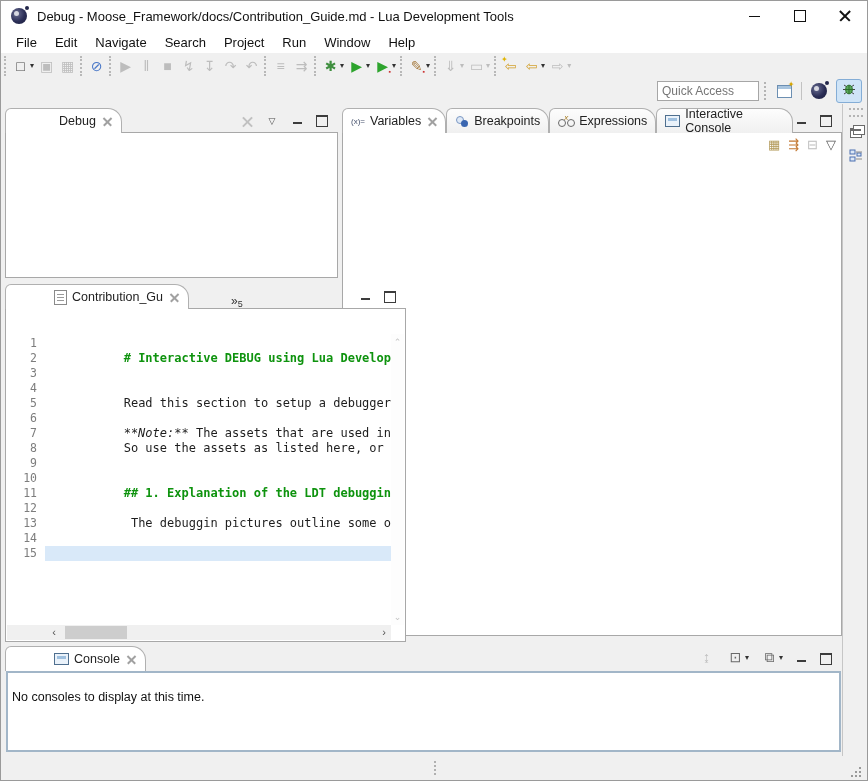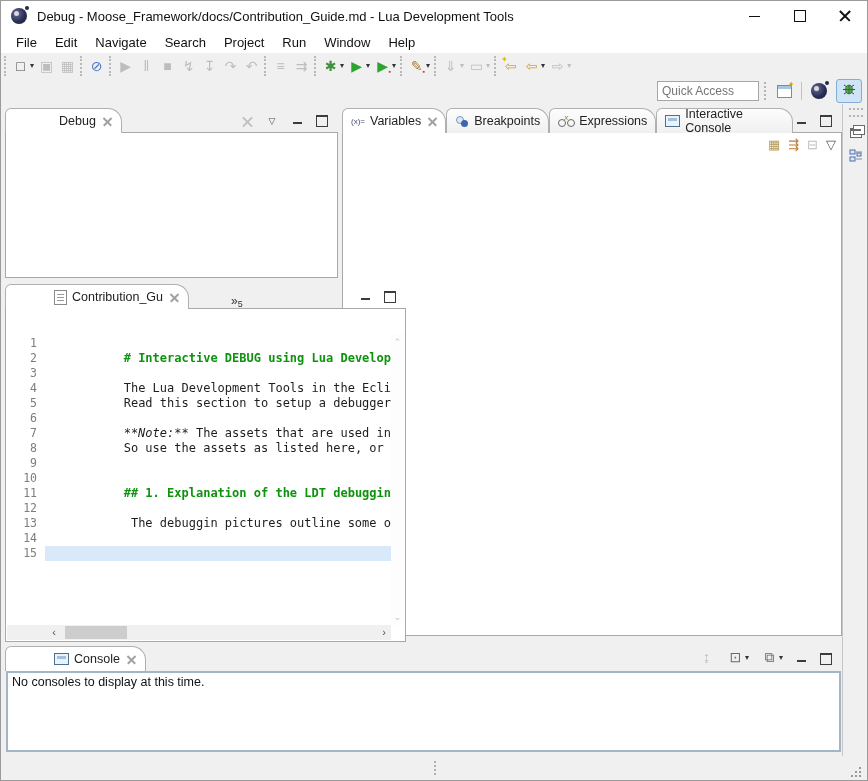--- a/index.html
+++ b/index.html
@@ -111,21 +111,21 @@
   .trim-dots{height:5px;margin:4px 6px 6px 6px;border-top:2px dotted #b4b4b4;border-bottom:2px dotted #b4b4b4;}
   .trim-btn{width:20px;height:20px;margin:3px auto;display:flex;align-items:center;justify-content:center;}
   .i-restore{width:10px;height:8px;border:1px solid #6a6a6a;background:#fff;position:relative;}
   .i-restore::before{content:"";position:absolute;left:2px;top:-4px;width:10px;height:8px;border:1px solid #6a6a6a;background:#fff;}
   .i-restore::after{content:"";position:absolute;left:0;top:0;width:10px;height:2px;background:#6a6a6a;}
 
   
   #console-panel{left:4px;top:645px;width:837px;height:110px;}
   #console-toolbar{display:flex;align-items:center;gap:8px;margin-left:auto;padding-right:8px;padding-bottom:5px;}
   #console-content{position:absolute;left:1px;top:25px;right:1px;bottom:4px;background:#fff;border:2px solid #a2b6c8;box-sizing:border-box;}
-  #console-msg{font-size:12.5px;color:#111;padding:2px 4px;}
+  #console-msg{font-size:12.5px;color:#111;padding:17px 4px;}
 
   
   #statusbar{position:absolute;left:0;top:755px;width:100%;height:26px;background:#f0f0f0;}
   #status-drag{position:absolute;left:50%;top:5px;width:3px;height:14px;border-left:2px dotted #b0b0b0;}
   #grip{position:absolute;right:6px;bottom:5px;width:10px;height:10px;}
   #grip i{position:absolute;width:2px;height:2px;background:#9a9a9a;}
   #grip i:nth-child(1){right:0;bottom:0;} #grip i:nth-child(2){right:4px;bottom:0;}
   #grip i:nth-child(3){right:0;bottom:4px;} #grip i:nth-child(4){right:8px;bottom:0;}
   #grip i:nth-child(5){right:0;bottom:8px;} #grip i:nth-child(6){right:4px;bottom:4px;}
 
@@ -371,21 +371,21 @@
             <span class="g-pmax"></span>
           </span>
       </div>
     </div>
     <div class="panel-content">
       <div id="editor-body">
         <div id="editor-lines">
             <div class="eline"><span class="num">1</span><span class="code"></span></div>
             <div class="eline"><span class="num">2</span><span class="code"><span class="seg-heading"># Interactive DEBUG using Lua Develop</span></span></div>
             <div class="eline"><span class="num">3</span><span class="code"></span></div>
-            <div class="eline"><span class="num">4</span><span class="code"><span class="seg-plain">The Lua Development Tools in the Ecli</span></span></div>
+            <div class="eline"><span class="num">4</span></div>
             <div class="eline"><span class="num">5</span><span class="code"><span class="seg-plain">Read this section to setup a debugger</span></span></div>
             <div class="eline"><span class="num">6</span><span class="code"></span></div>
             <div class="eline"><span class="num">7</span><span class="code"><span class="seg-emphasis">**Note:**</span><span class="seg-plain"> The assets that are used in</span></span></div>
             <div class="eline"><span class="num">8</span><span class="code"><span class="seg-plain">So use the assets as listed here, or </span></span></div>
             <div class="eline"><span class="num">9</span><span class="code"></span></div>
             <div class="eline"><span class="num">10</span><span class="code"></span></div>
             <div class="eline"><span class="num">11</span><span class="code"><span class="seg-heading">## 1. Explanation of the LDT debuggin</span></span></div>
             <div class="eline"><span class="num">12</span><span class="code"></span></div>
             <div class="eline"><span class="num">13</span><span class="code"><span class="seg-plain">The debuggin pictures outline some o</span></span></div>
             <div class="eline"><span class="num">14</span><span class="code"></span></div>

